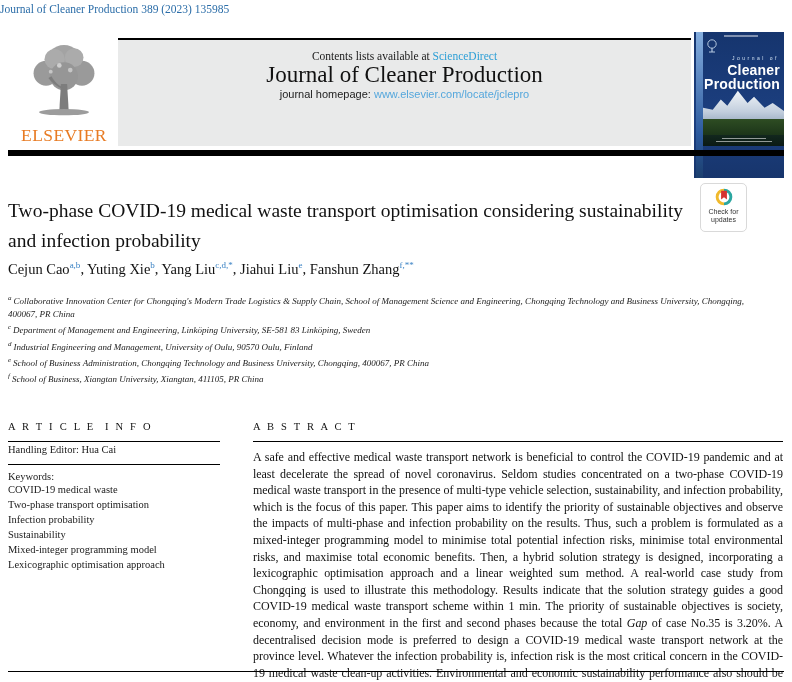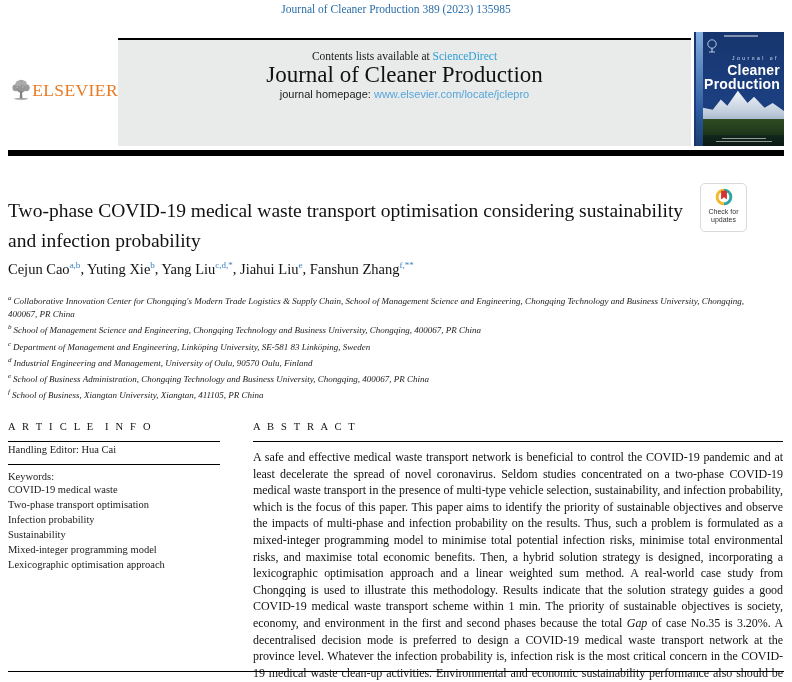--- a/index.html
+++ b/index.html
@@ -5,48 +5,48 @@
   * { margin:0; padding:0; box-sizing:border-box; }
   html,body { background:#ffffff; }
   .page {
     position:relative; width:792px; height:682px; background:#fff;
     font-family:"Liberation Serif", serif; color:#1a1a1a; overflow:hidden;
   }
 
   
   .citation {
     position:absolute; top:3px; left:0; width:100%;
-    text-align:center; font-size:11.5px; color:#2b6da8;
+    text-align:left; font-size:11.5px; color:#2b6da8;
   }
 
   
   .masthead { position:absolute; top:32px; left:8px; width:776px; height:114px; }
   .logo-block {
     position:absolute; left:2px; top:2px; width:108px; height:112px;
-    display:flex; flex-direction:row; align-items:center; justify-content:center;
+    display:flex; flex-direction:column; align-items:center; justify-content:flex-end;
   }
   .logo-tree { width:78px; height:86px; }
   .elsevier-word {
     font-family:"Liberation Serif", serif; font-size:17.5px; letter-spacing:0.4px;
     color:#e87b23; margin-top:1px;
   }
   .head-box {
     position:absolute; left:110px; top:6px; width:573px; height:108px;
     background:#e9eaea; border-top:2px solid #000;
     display:flex; flex-direction:column; align-items:center;
   }
   .contents-line { margin-top:10px; font-size:11.5px; color:#1a1a1a; }
   .sd-link { color:#2d9fd6; }
   .journal-name { font-size:23px; color:#111; }
   .homepage-line { margin-top:0; font-family:"Liberation Sans", sans-serif; font-size:11px; color:#222; }
   .homepage-url { color:#55a7dc; }
 
   
   .cover {
-    position:absolute; right:0px; top:0px; width:90px; height:114px;
+    position:absolute; right:0px; top:0px; width:90px; height:146px;
     background:linear-gradient(180deg,#16356e 0%, #1c3f80 60%, #17356c 100%);
     overflow:hidden;
   }
   .cover-strip { position:absolute; left:2px; top:0; bottom:0; width:7px;
     background:linear-gradient(180deg,#85aede 0%, #2c5a9e 70%, #1c3f6e 100%); }
   .cover-topline { position:absolute; top:3px; left:30px; width:34px; height:2px; background:rgba(255,255,255,.45); }
   .cover-emblem { position:absolute; left:12px; top:7px; width:12px; height:15px; opacity:.85; }
   .cover-journal-of {
     position:absolute; right:5px; top:23px; font-family:"Liberation Sans", sans-serif;
     font-size:5px; letter-spacing:2.5px; color:#cfe0f2;
@@ -188,21 +188,20 @@
       <div>updates</div>
     </div>
   </div>
 
   <div class="authors">
     <span class="author"><span>Cejun Cao</span><sup>a,b</sup><span>, </span></span><span class="author"><span>Yuting Xie</span><sup>b</sup><span>, </span></span><span class="author"><span>Yang Liu</span><sup>c,d,*</sup><span>, </span></span><span class="author"><span>Jiahui Liu</span><sup>e</sup><span>, </span></span><span class="author"><span>Fanshun Zhang</span><sup>f,**</sup><span></span></span>
   </div>
 
   <div class="affils">
     <div class="affil"><sup>a</sup><span>Collaborative Innovation Center for Chongqing's Modern Trade Logistics &amp; Supply Chain, School of Management Science and Engineering, Chongqing Technology and Business University, Chongqing, 400067, PR China</span></div>
-    <div class="affil"><sup>b</sup><span>School of Management Science and Engineering, Chongqing Technology and Business University, Chongqing, 400067, PR China</span></div>
     <div class="affil"><sup>c</sup><span>Department of Management and Engineering, Linköping University, SE-581 83 Linköping, Sweden</span></div>
     <div class="affil"><sup>d</sup><span>Industrial Engineering and Management, University of Oulu, 90570 Oulu, Finland</span></div>
     <div class="affil"><sup>e</sup><span>School of Business Administration, Chongqing Technology and Business University, Chongqing, 400067, PR China</span></div>
     <div class="affil"><sup>f</sup><span>School of Business, Xiangtan University, Xiangtan, 411105, PR China</span></div>
   </div>
 
   <div class="info-col">
     <div class="sec-heading">A R T I C L E  I N F O</div>
     <div class="rule"></div>
     <div class="handling">Handling Editor: Hua Cai</div>

